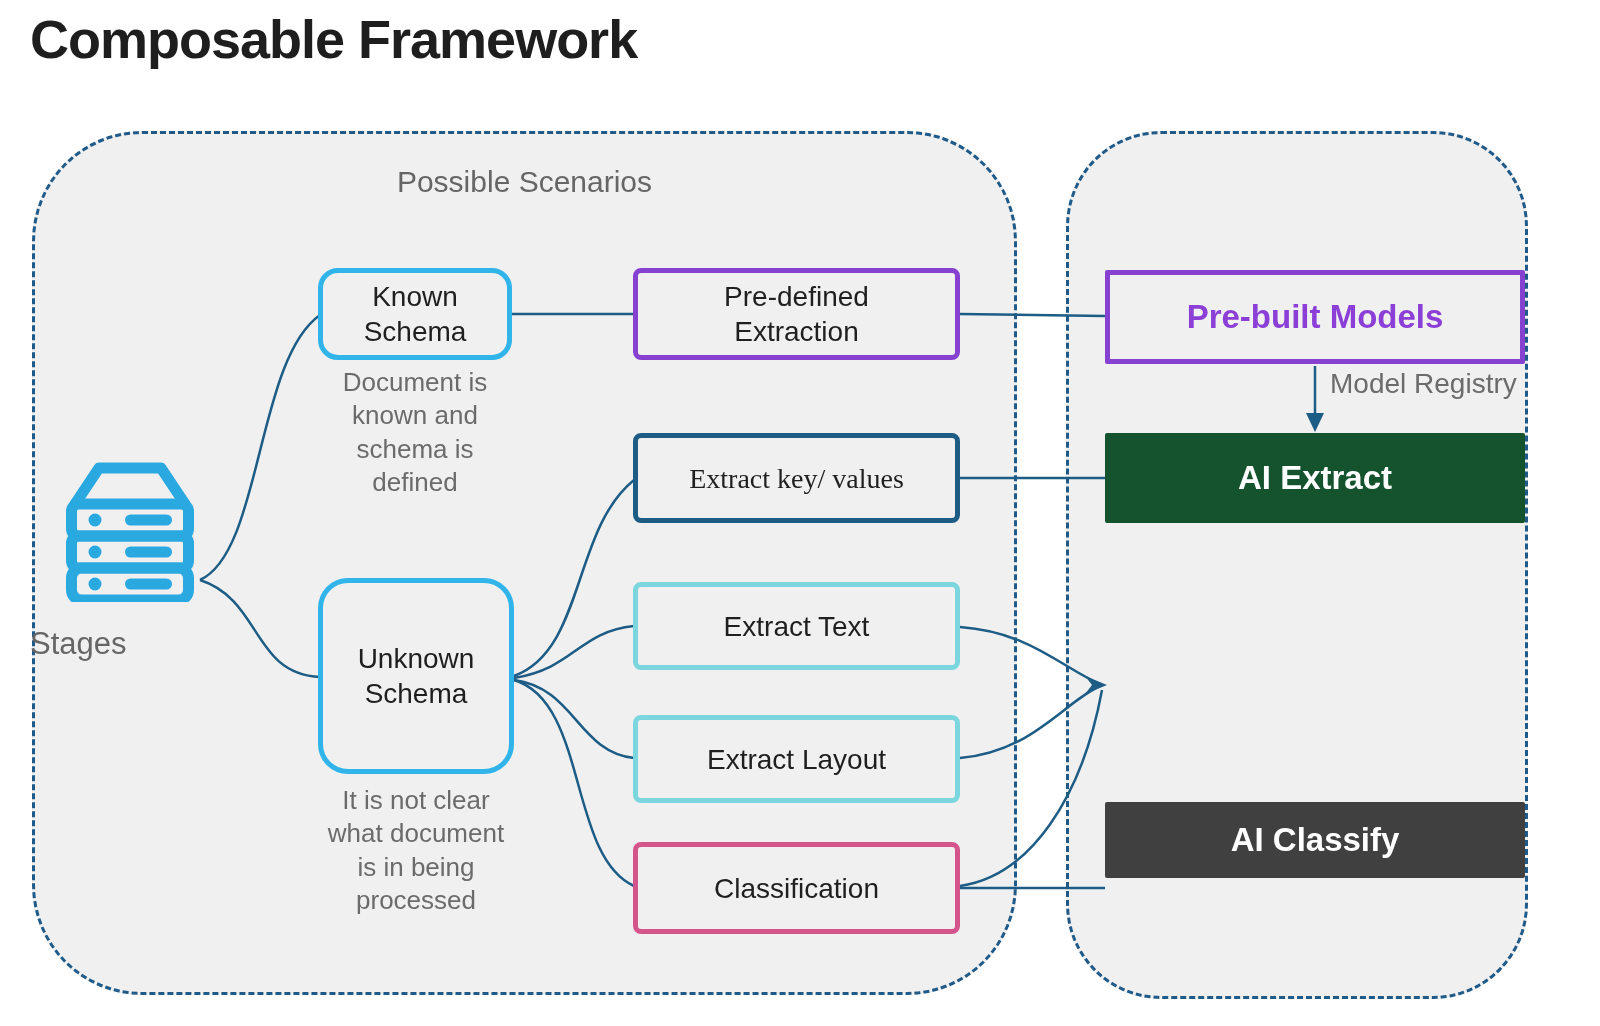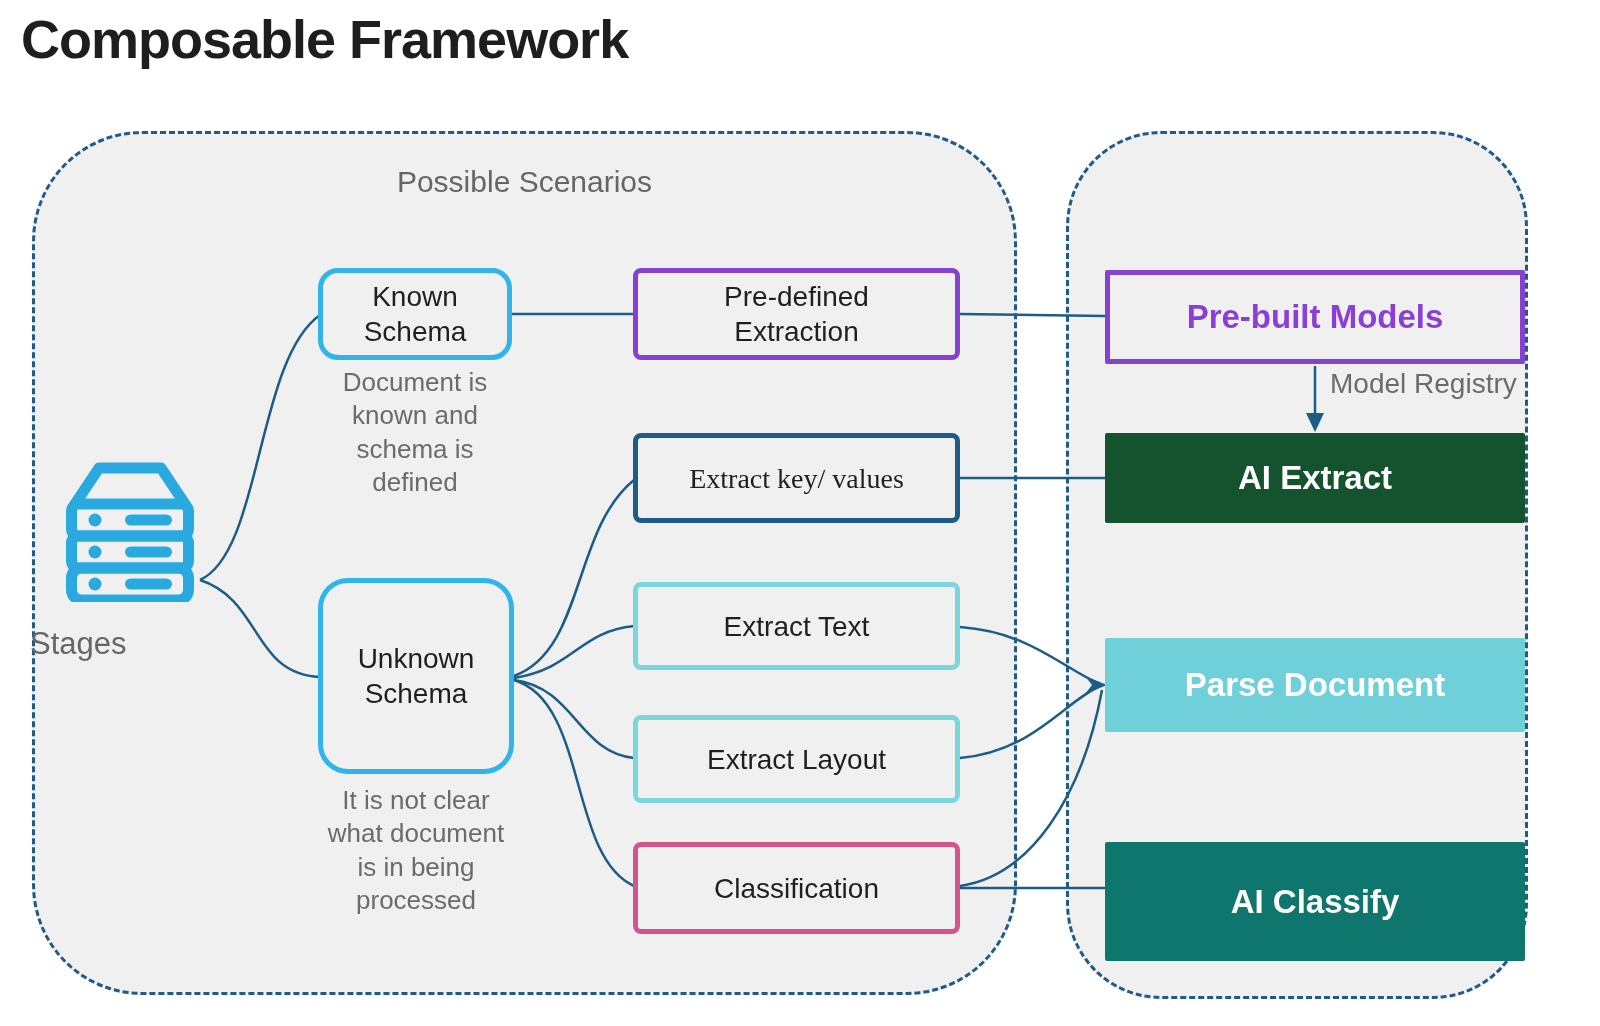--- a/index.html
+++ b/index.html
@@ -1,20 +1,20 @@
 <!DOCTYPE html>
 <html><head>
 <meta charset="utf-8">
 <style>
   html, body { margin: 0; padding: 0; background: #ffffff; }
   body { font-family: "Liberation Sans", sans-serif; }
   .stage { position: relative; width: 1600px; height: 1026px; background: #ffffff; overflow: hidden; }
 
   .page-title {
-    position: absolute; left: 21px; top: 8px;
+    position: absolute; left: 30px; top: 8px;
     font-size: 54px; font-weight: 700; color: #1e1e1e; letter-spacing: -1px;
   }
 
   .group {
     position: absolute; background: #f0f0f1;
     border: 3px dashed #1f5a88; z-index: 0; box-sizing: border-box;
   }
   .group.scenarios { left: 32px; top: 131px; width: 985px; height: 864px; border-radius: 110px; }
   .group.services  { left: 1066px; top: 131px; width: 462px; height: 868px; border-radius: 95px; }
 
@@ -41,21 +41,21 @@
   .node.predef   { left: 633px; top: 268px; width: 327px; height: 92px;  border: 5px solid #8741d1; }
   .node.ekv      { left: 633px; top: 433px; width: 327px; height: 90px;  border: 5px solid #1d5c85; font-family: Liberation Serif, serif; }
   .node.etext    { left: 633px; top: 582px; width: 327px; height: 88px;  border: 5px solid #7cd6de; }
   .node.elayout  { left: 633px; top: 715px; width: 327px; height: 88px;  border: 5px solid #7cd6de; }
   .node.classif  { left: 633px; top: 842px; width: 327px; height: 92px;  border: 5px solid #d4548c; }
 
   .node.service  { left: 1105px; width: 420px; border-radius: 2px; font-weight: 700; font-size: 33px; }
   .node.prebuilt { top: 270px; height: 94px; border: 5px solid #8741d1; color: #8b3fd6; }
   .node.aiext    { top: 433px; height: 90px; background: #14532d; color: #ffffff; }
   .node.parse    { top: 638px; height: 94px; background: #6fd0da; color: #ffffff; }
-  .node.aiclass  { top: 842px; height: 119px; background: #0f766e; color: #ffffff; }
+  .node.aiclass  { top: 802px; height: 76px; background: #404040; color: #ffffff; }
 
   .caption {
     position: absolute; z-index: 2; text-align: center; white-space: pre-line;
     font-size: 26px; line-height: 1.28; color: #6b6b6b;
   }
   .caption.known-note   { left: 300px; top: 366px; width: 230px; }
   .caption.unknown-note { left: 296px; top: 784px; width: 240px; }
 
   .annotation {
     position: absolute; z-index: 2; font-size: 28px; color: #6b6b6b;
@@ -130,16 +130,15 @@
   <div class="node predef">Pre-defined
 Extraction</div>
   <div class="node ekv">Extract key/ values</div>
   <div class="node etext">Extract Text</div>
   <div class="node elayout">Extract Layout</div>
   <div class="node classif">Classification</div>
 
   <div class="node service prebuilt">Pre-built Models</div>
   <div class="annotation model-registry">Model Registry</div>
   <div class="node service aiext">AI Extract</div>
-  <div class="node service parse">Parse Document</div>
   <div class="node service aiclass">AI Classify</div>
 
 </div>
 
 </body></html>

